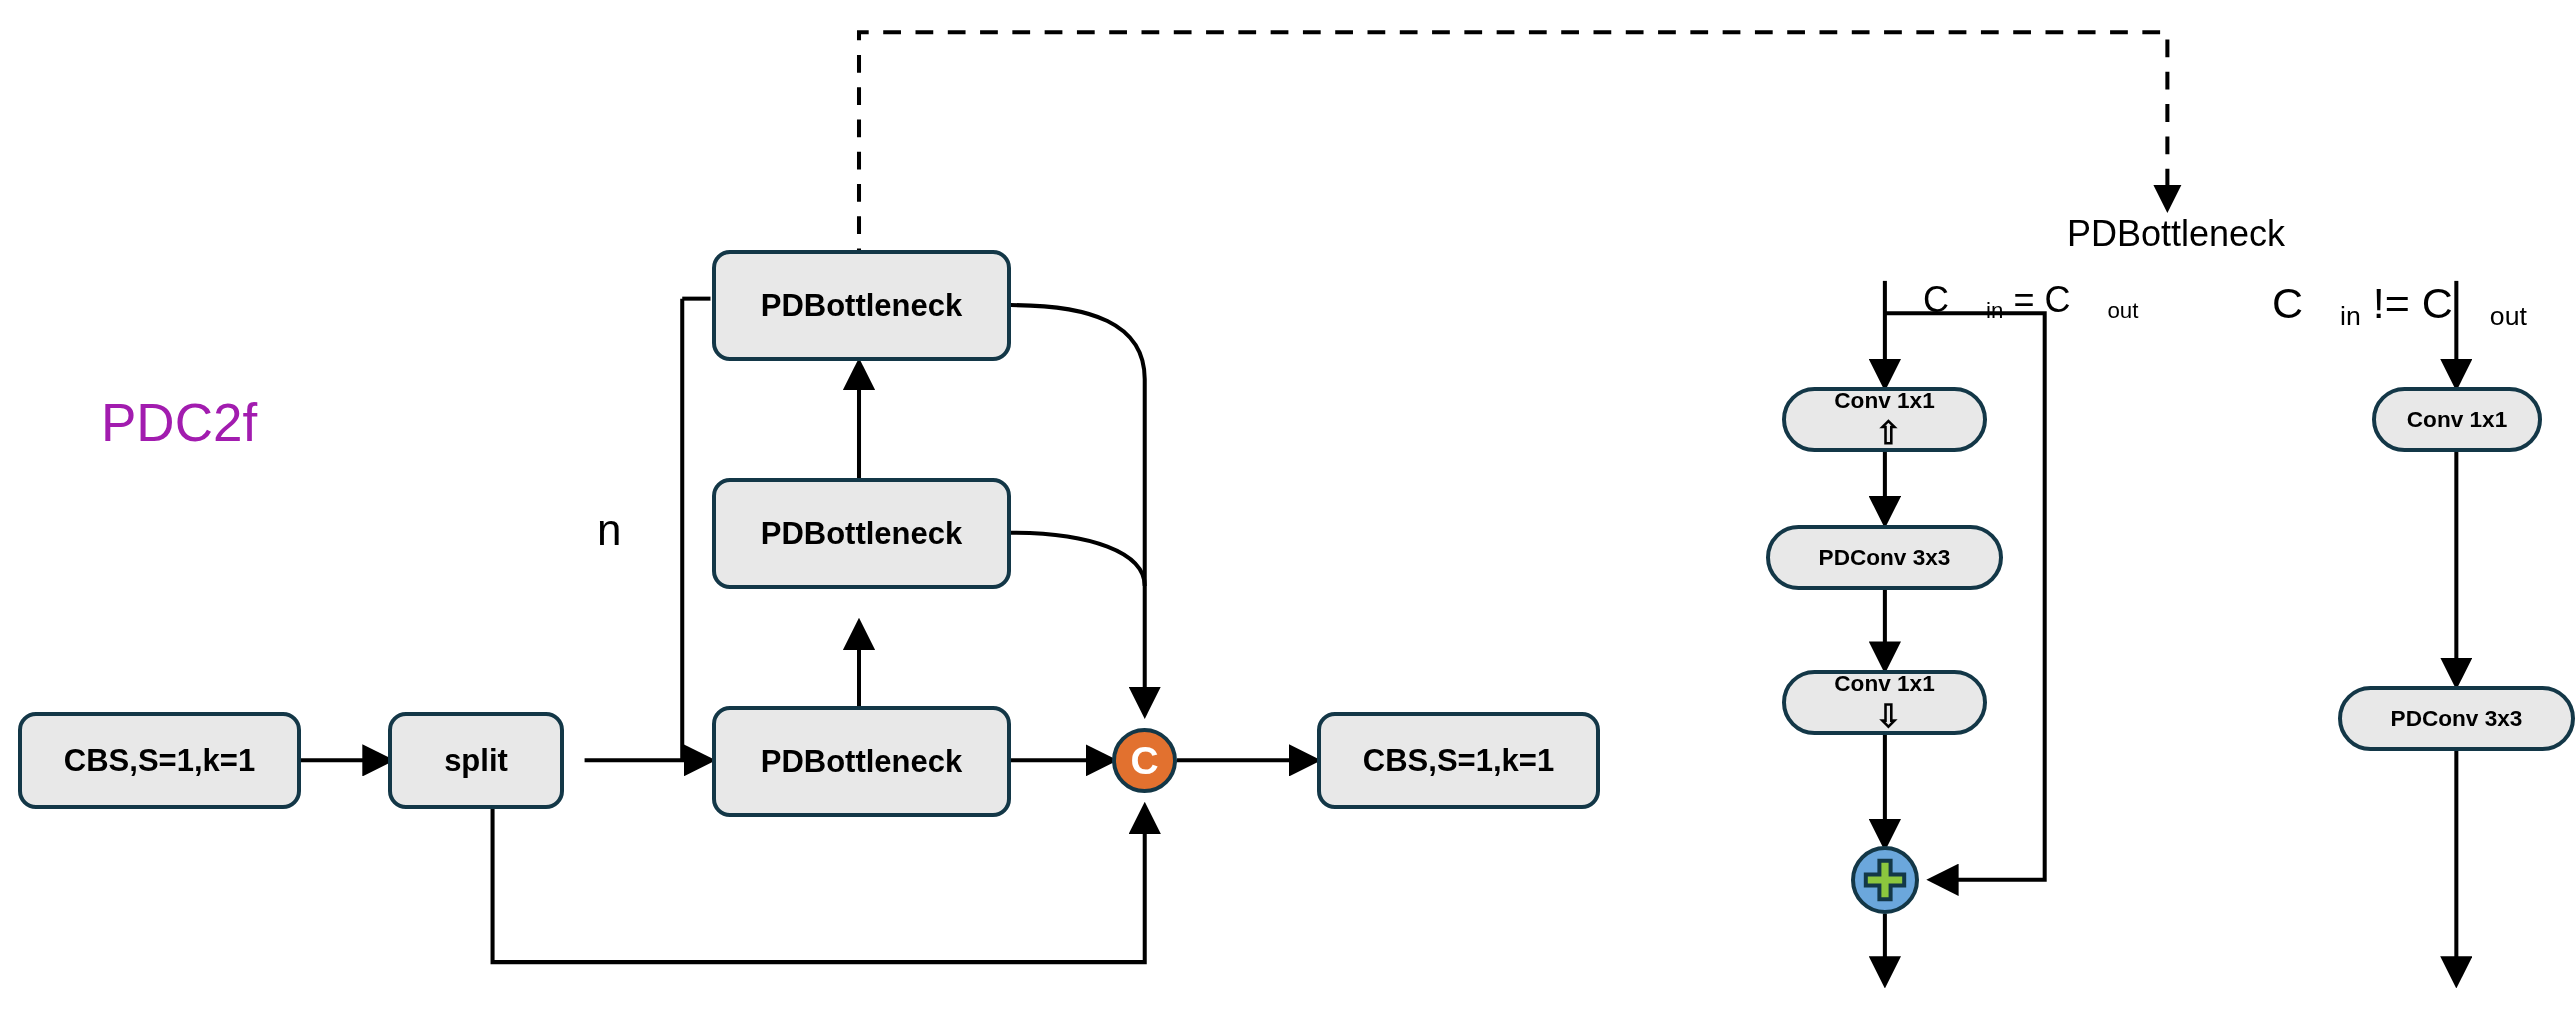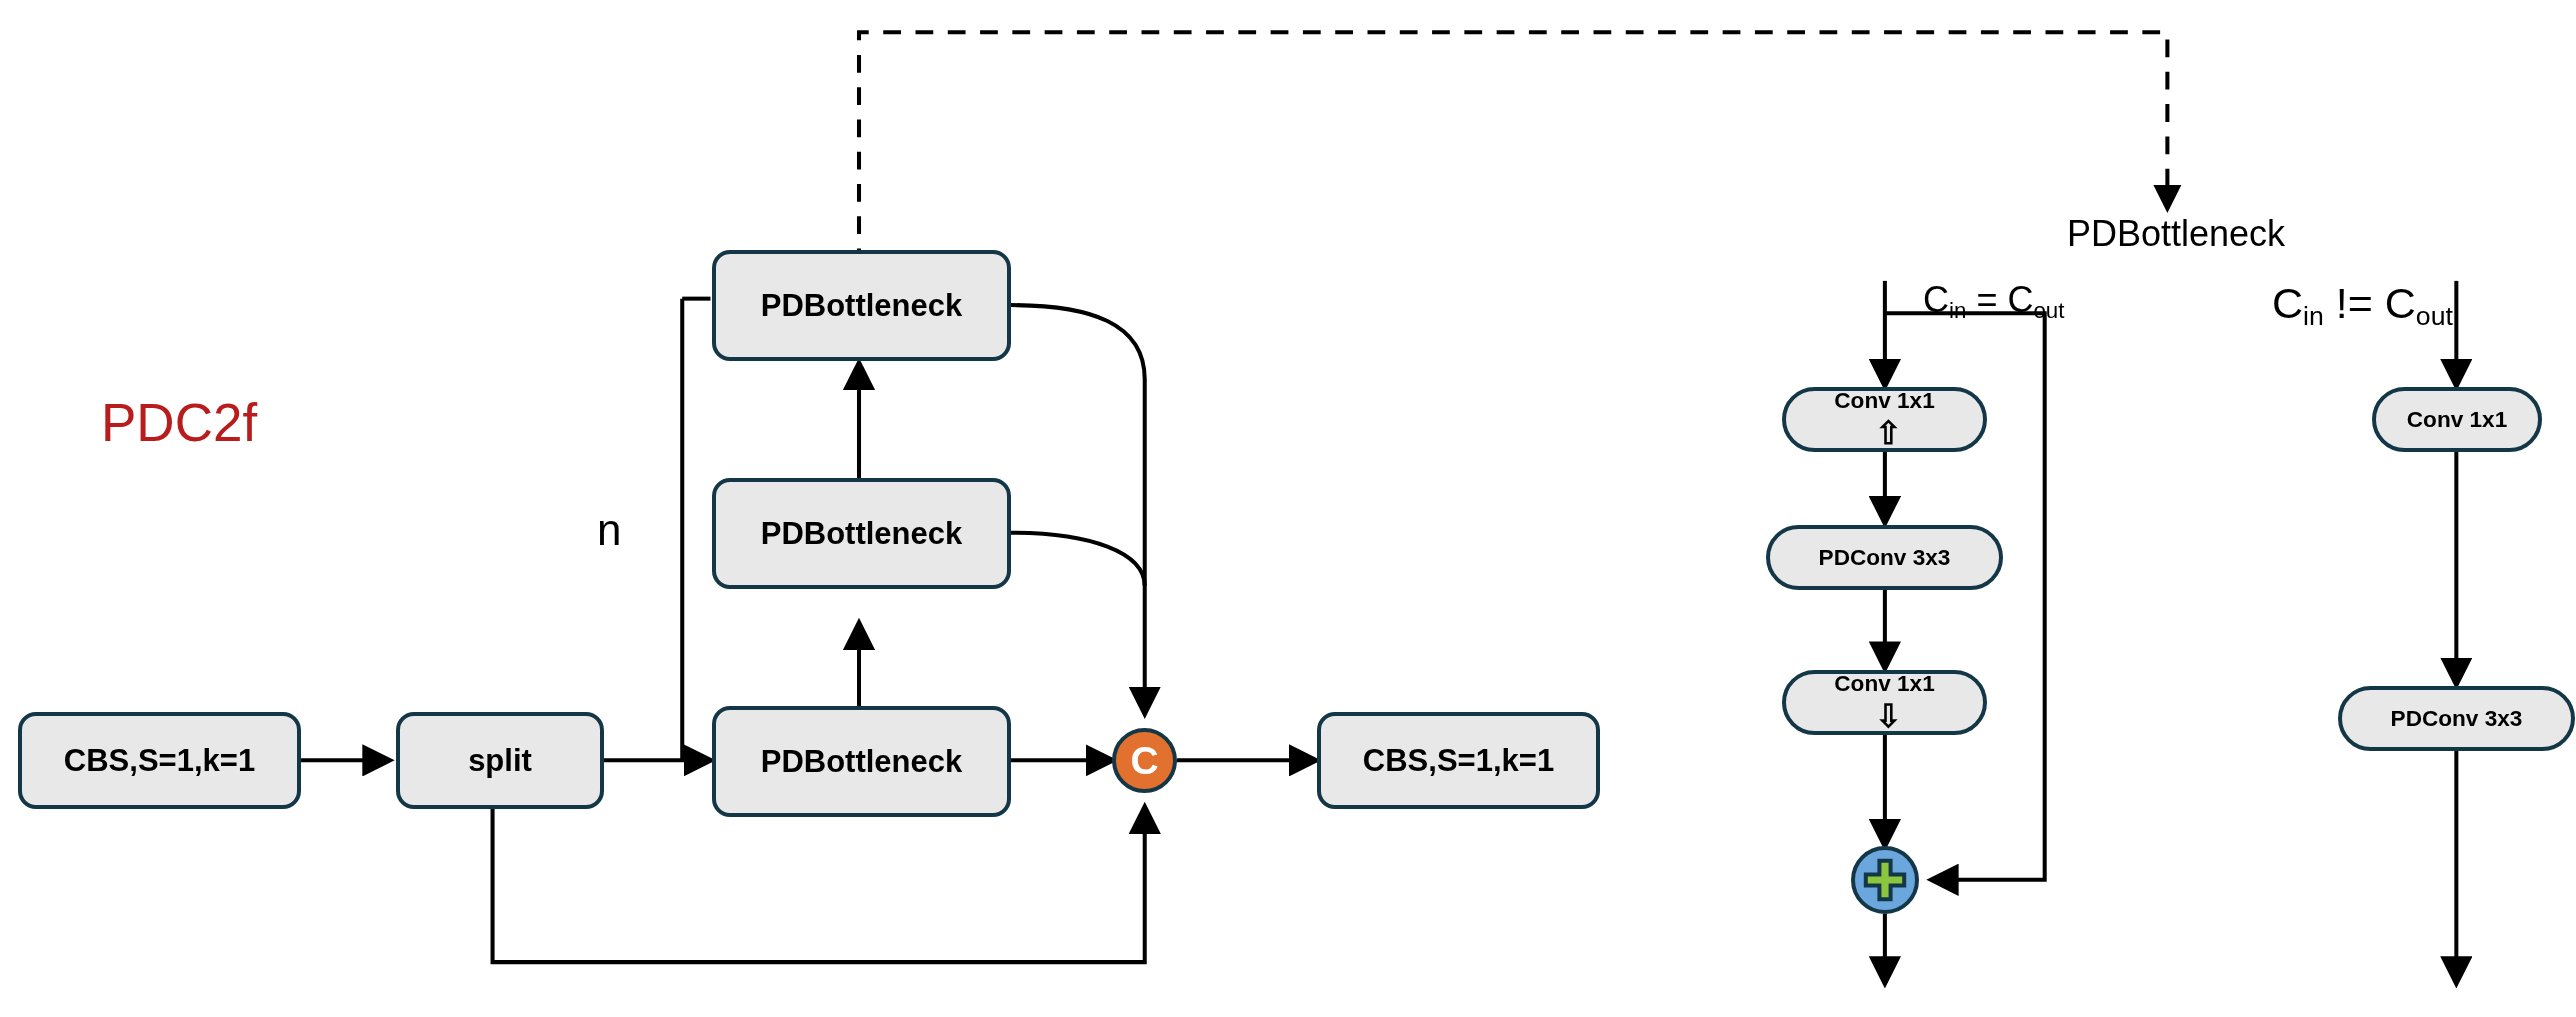--- a/index.html
+++ b/index.html
@@ -5,23 +5,23 @@
   html,body{margin:0;padding:0;background:#ffffff;}
   body{width:2576px;height:1017px;overflow:hidden;font-family:"Liberation Sans",sans-serif;}
   #stage{position:relative;width:2576px;height:1017px;background:#fff;}
   svg.layer{position:absolute;left:0;top:0;width:2576px;height:1017px;overflow:visible;}
 
   .node{position:absolute;box-sizing:border-box;display:flex;align-items:center;justify-content:center;
         background:#e8e8e8;border:4px solid #133747;color:#000;text-align:center;}
   .node.rect{border-radius:18px;font-weight:bold;}
   .node.pill{border-radius:806px;font-weight:bold;flex-direction:column;}
 
-  .title{position:absolute;color:#b91c1c;font-weight:400;}
+  .title{position:absolute;color:#a21caf;font-weight:400;}
   .plainlabel{position:absolute;color:#000;font-weight:400;white-space:nowrap;}
-  .plainlabel sub{font-size:0.62em;vertical-align:-0.28em;}
+  .plainlabel sub{font-size:0.62em;vertical-align:-0.28em;margin-left:37px;}
 
   .circnode{position:absolute;border-radius:50%;box-sizing:border-box;
             display:flex;align-items:center;justify-content:center;}
   .concat{background:#e2712f;border:4px solid #133747;color:#fff;font-weight:bold;}
   .addn{background:#6ba7dc;border:4px solid #133747;}
   .glyph{font-weight:bold;display:inline-block;}
 </style>
 </head>
 <body>
 
@@ -77,21 +77,21 @@
   </svg>
 
   <div class="title" style="left:101px;top:392px;font-size:53px;">PDC2f</div>
 
   <div class="plainlabel" style="left:597px;top:505px;font-size:44px;">n</div>
 
   <div class="node rect" style="left:18px;top:712px;width:283px;height:97px;font-size:31px;">
     <span>CBS,S=1,k=1</span>
   </div>
 
-  <div class="node rect" style="left:396px;top:712px;width:208px;height:97px;font-size:31px;">
+  <div class="node rect" style="left:388px;top:712px;width:176px;height:97px;font-size:31px;">
     <span>split</span>
   </div>
 
   <div class="node rect" style="left:712px;top:250px;width:299px;height:111px;font-size:31px;">
     <span>PDBottleneck</span>
   </div>
 
   <div class="node rect" style="left:712px;top:478px;width:299px;height:111px;font-size:31px;">
     <span>PDBottleneck</span>
   </div>

